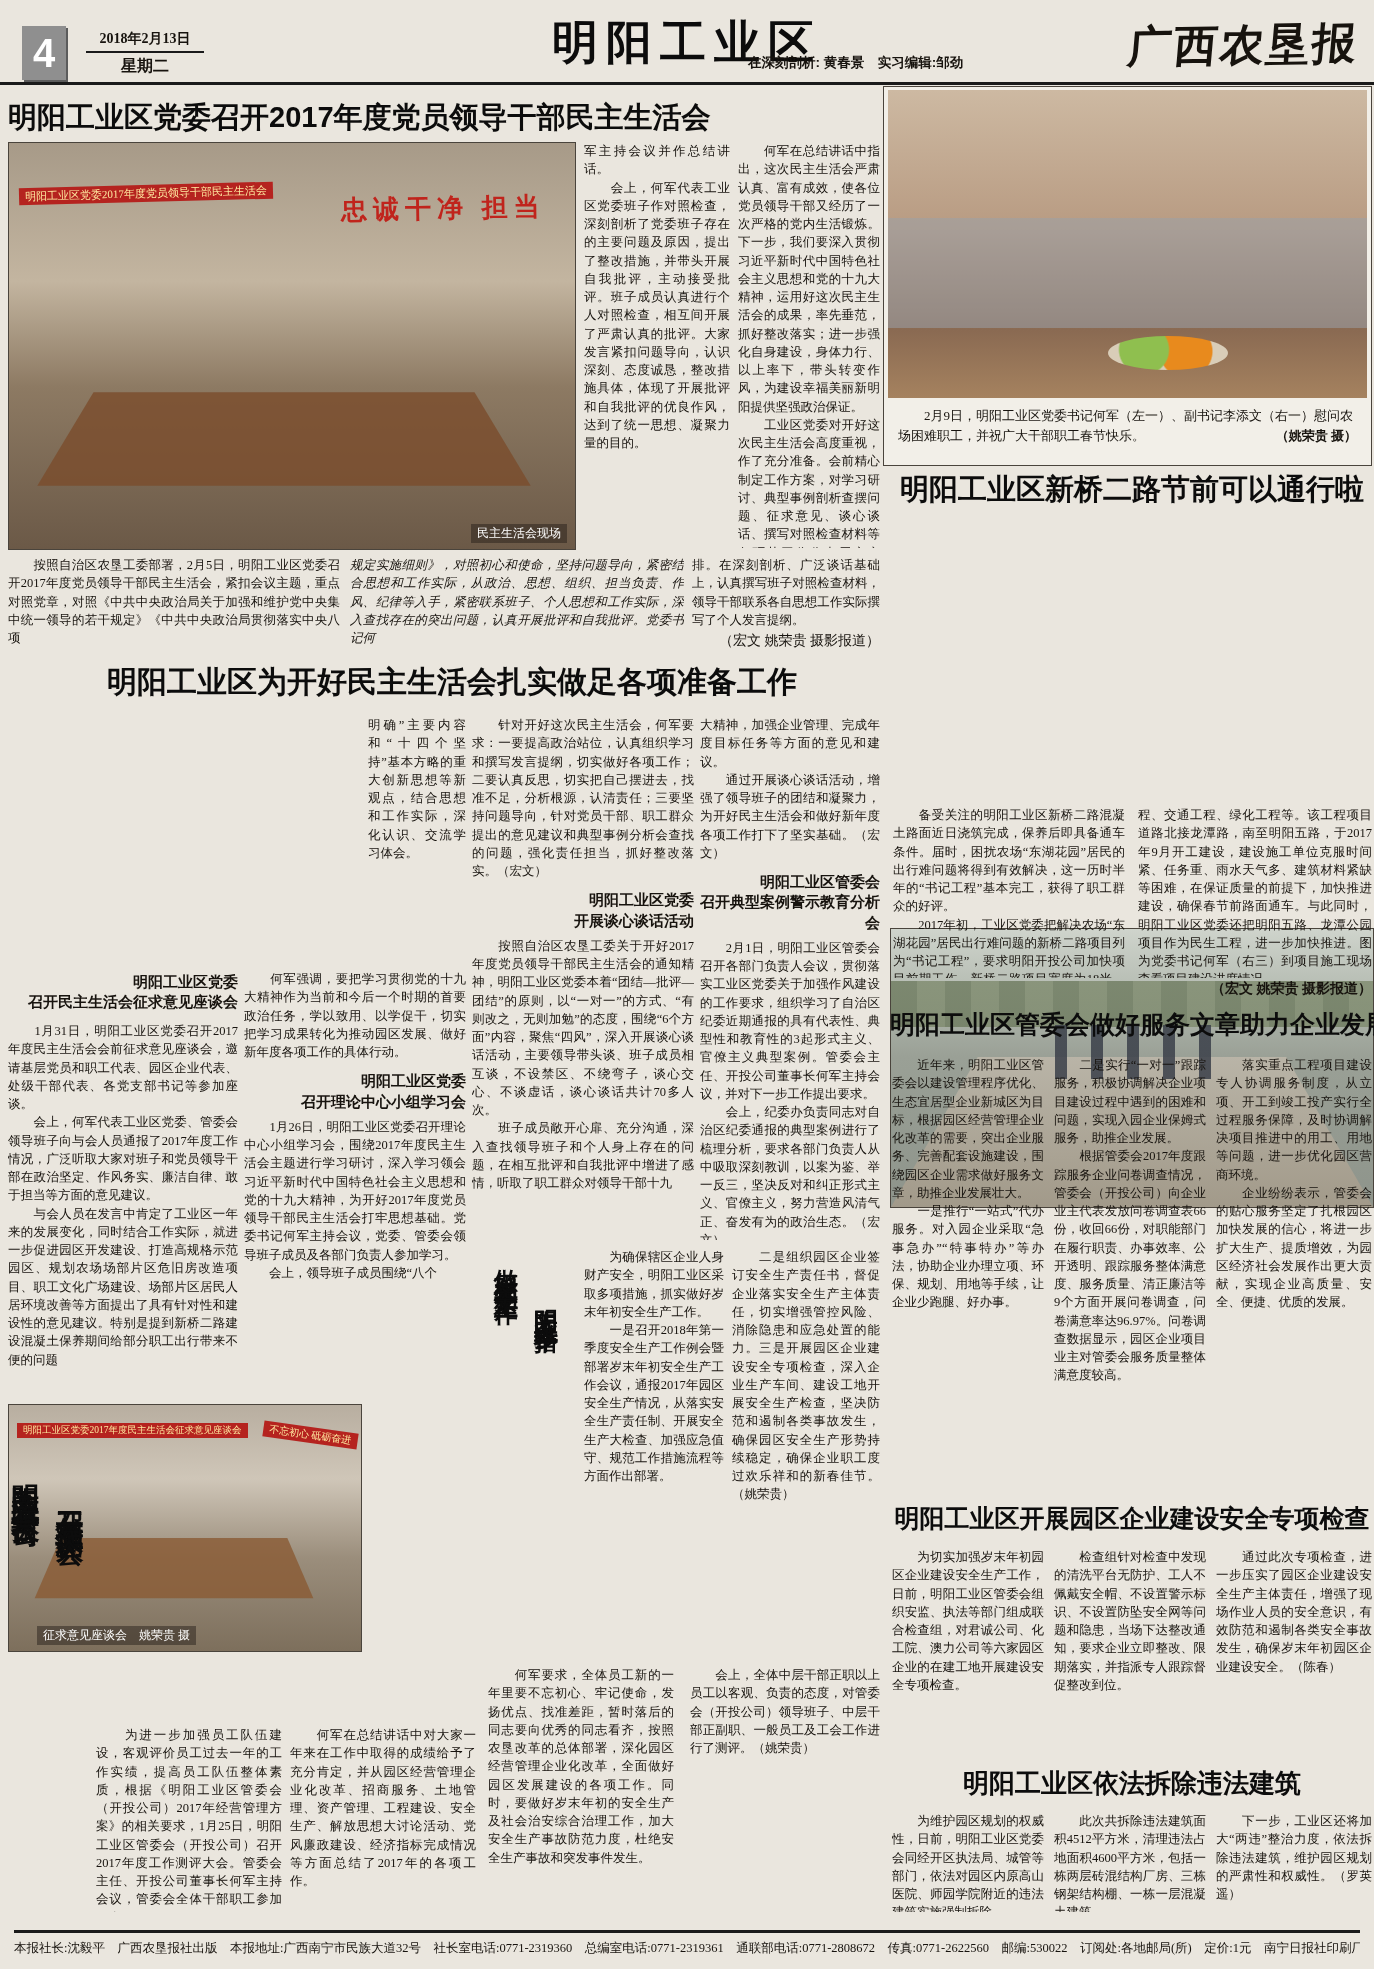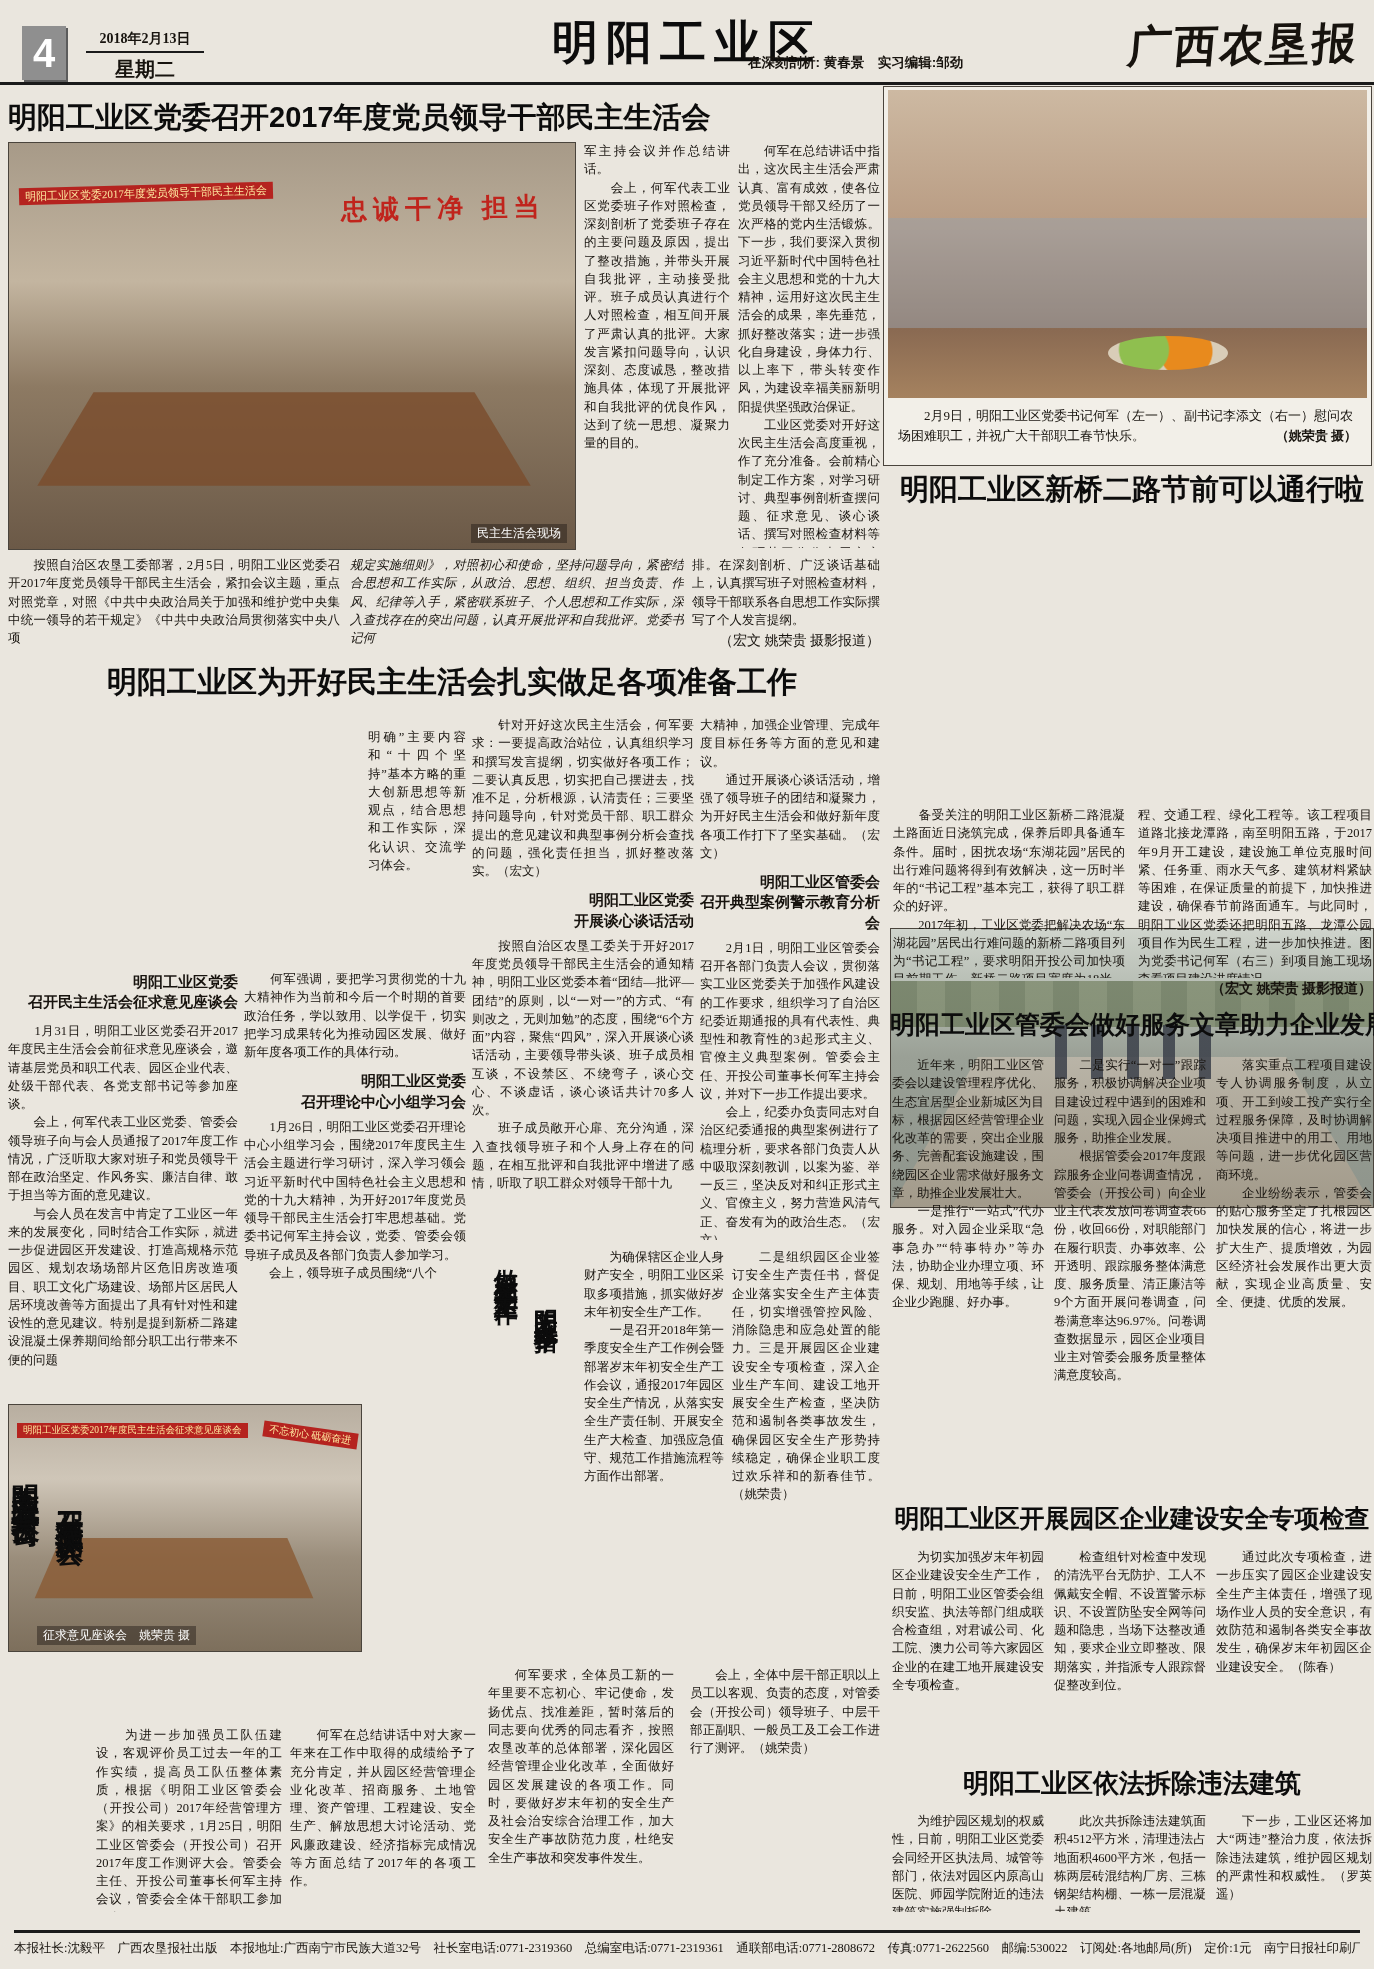--- a/index.html
+++ b/index.html
@@ -21,21 +21,21 @@
 <body>
 
 <div class="page">
 
   <div class="abs" style="left:22px;top:26px;width:44px;height:54px;background:#8f8f8f;box-shadow:2px 2px 0 #5c5c5c;display:flex;align-items:center;justify-content:center;">
     <span style="color:#fff;font-size:40px;font-weight:bold;font-family:'Liberation Sans',sans-serif;">4</span>
   </div>
   <div class="abs" style="left:80px;top:30px;width:130px;text-align:center;">
     <div style="font-size:14px;font-weight:bold;">2018年2月13日</div>
     <div class="rule" style="height:2px;margin:3px 6px;"></div>
-    <div style="font-size:20px;font-weight:bold;">星期二</div>
+    <div style="font-size:16px;font-weight:bold;">星期二</div>
   </div>
   <div class="abs hl" style="left:50%;top:12px;transform:translateX(-50%);font-size:46px;letter-spacing:8px;white-space:nowrap;">明阳工业区</div>
   <div class="abs" style="left:748px;top:54px;font-size:13.5px;font-weight:bold;font-family:'Liberation Sans',sans-serif;">在深刻剖析: 黄春景　实习编辑:邹劲</div>
   <div class="abs" style="right:16px;top:16px;font-size:44px;font-weight:900;transform:skewX(-6deg) rotate(-1deg);letter-spacing:2px;">广西农垦报</div>
   <div class="abs rule" style="left:0;top:82px;width:1374px;height:3px;"></div>
 
   <div class="abs hl" style="left:8px;top:98px;width:688px;font-size:29px;white-space:nowrap;">明阳工业区党委召开2017年度党员领导干部民主生活会</div>
 
   <div class="abs photo" style="left:8px;top:142px;width:566px;height:406px;background:linear-gradient(180deg,#a79a88 0%,#c3b5a0 34%,#8d7a63 60%,#6b5947 100%);">
     <div class="banner" style="left:10px;top:42px;transform:rotate(-1.5deg);font-size:11px;">明阳工业区党委2017年度党员领导干部民主生活会</div>
@@ -86,21 +86,21 @@
   </div>
 
   <div class="abs subhead" style="left:8px;top:972px;width:230px;font-size:15px;">
     <div>明阳工业区党委</div>
     <div>召开民主生活会征求意见座谈会</div>
   </div>
   <div class="abs body-text" style="left:8px;top:1022px;width:230px;height:424px;">　　1月31日，明阳工业区党委召开2017年度民主生活会会前征求意见座谈会，邀请基层党员和职工代表、园区企业代表、处级干部代表、各党支部书记等参加座谈。
 　　会上，何军代表工业区党委、管委会领导班子向与会人员通报了2017年度工作情况，广泛听取大家对班子和党员领导干部在政治坚定、作风务实、廉洁自律、敢于担当等方面的意见建议。
 　　与会人员在发言中肯定了工业区一年来的发展变化，同时结合工作实际，就进一步促进园区开发建设、打造高规格示范园区、规划农场场部片区危旧房改造项目、职工文化广场建设、场部片区居民人居环境改善等方面提出了具有针对性和建设性的意见建议。特别是提到新桥二路建设混凝土保养期间给部分职工出行带来不便的问题</div>
 
-  <div class="abs body-text" style="left:368px;top:716px;width:98px;height:246px;margin-top:12px;">明确”主要内容和“十四个坚持”基本方略的重大创新思想等新观点，结合思想和工作实际，深化认识、交流学习体会。</div>
+  <div class="abs body-text" style="left:368px;top:716px;width:98px;height:246px;">明确”主要内容和“十四个坚持”基本方略的重大创新思想等新观点，结合思想和工作实际，深化认识、交流学习体会。</div>
   <div class="abs" style="left:244px;top:970px;width:222px;height:476px;overflow:hidden;">
     <div class="body-text">　　何军强调，要把学习贯彻党的十九大精神作为当前和今后一个时期的首要政治任务，学以致用、以学促干，切实把学习成果转化为推动园区发展、做好新年度各项工作的具体行动。</div>
     <div class="subhead" style="font-size:15px;margin:10px 0 6px;">
       <div>明阳工业区党委</div>
       <div>召开理论中心小组学习会</div>
     </div>
     <div class="body-text">　　1月26日，明阳工业区党委召开理论中心小组学习会，围绕2017年度民主生活会主题进行学习研讨，深入学习领会习近平新时代中国特色社会主义思想和党的十九大精神，为开好2017年度党员领导干部民主生活会打牢思想基础。党委书记何军主持会议，党委、管委会领导班子成员及各部门负责人参加学习。
 　　会上，领导班子成员围绕“八个</div>
   </div>
 

